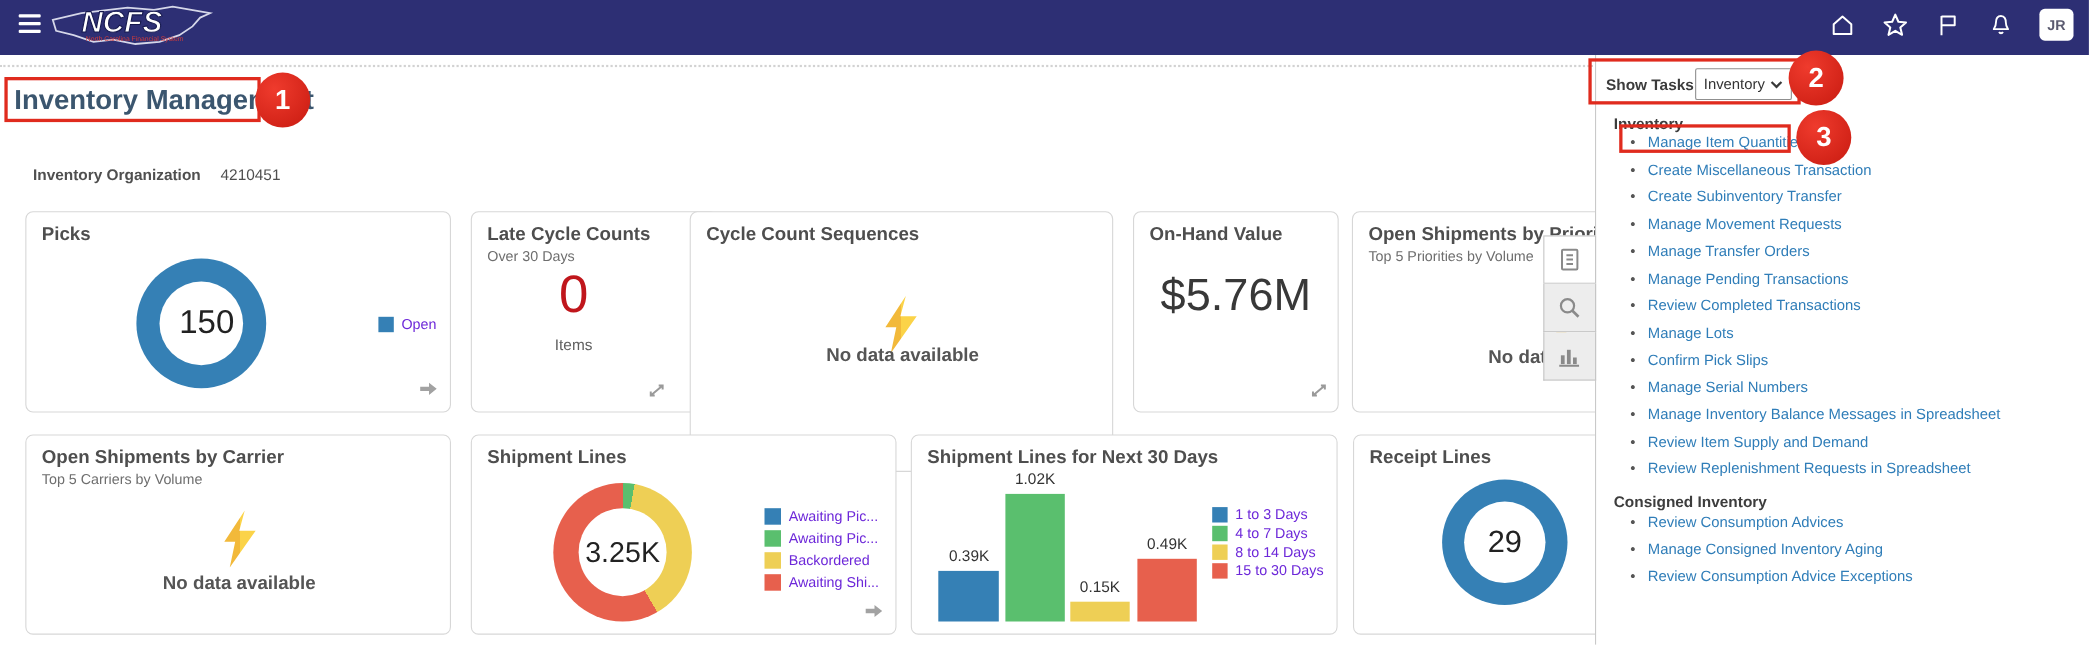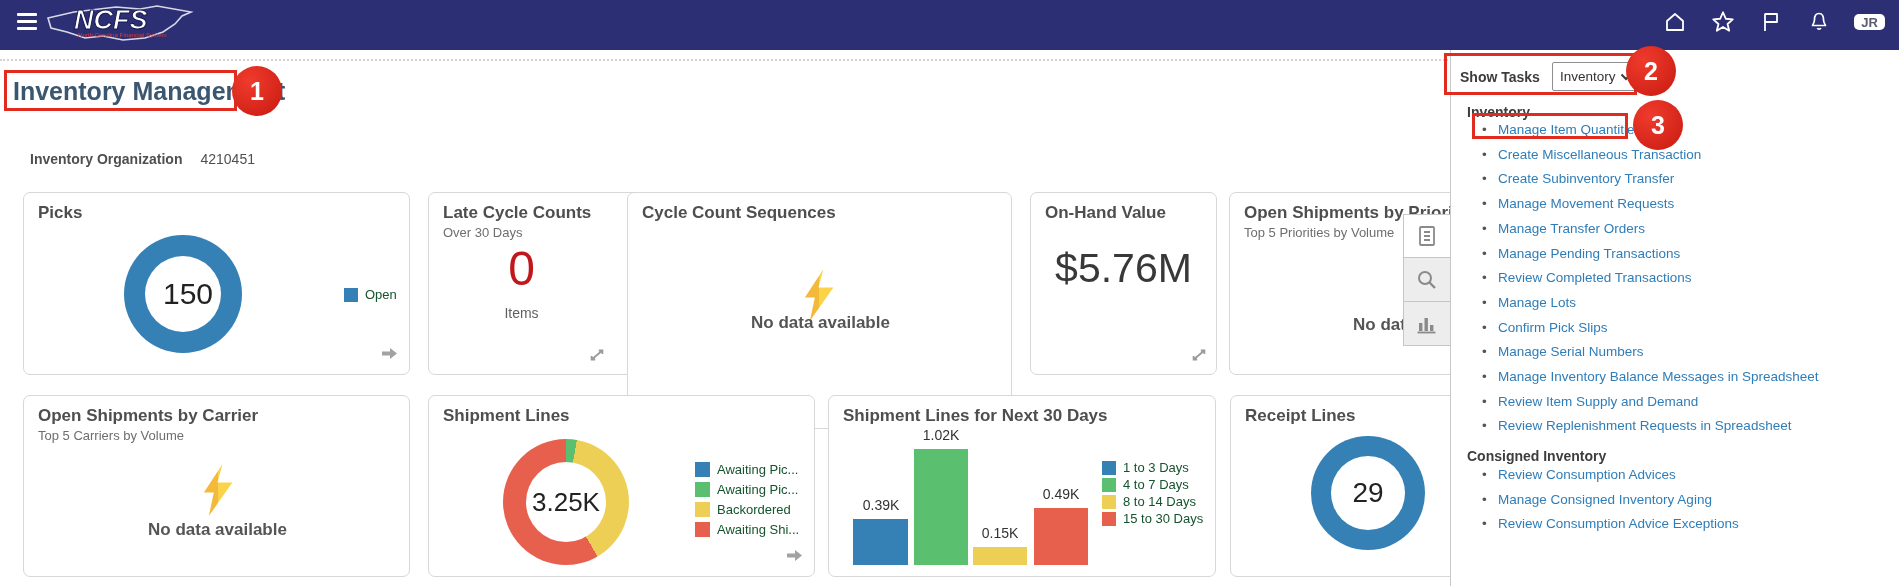--- a/index.html
+++ b/index.html
@@ -5,45 +5,45 @@
   * { margin:0; padding:0; box-sizing:border-box; }
   html,body { width:1899px; height:586px; background:#fff; overflow:hidden;
     font-family:"Liberation Sans","DejaVu Sans",sans-serif; }
   .abs { position:absolute; }
   
   #topbar { position:absolute; left:0; top:0; width:1899px; height:50px; background:#2d2f74; z-index:15; }
   .burger { position:absolute; left:17px; top:13px; width:20px; height:20px; cursor:pointer; }
   .burger span { display:block; height:3px; background:#fff; border-radius:1px; margin-bottom:4px; }
   .hdr-icons { position:absolute; right:14px; top:8px; display:flex; align-items:center; gap:22px; }
   .hdr-ic { width:26px; height:28px; display:flex; align-items:center; justify-content:center; cursor:pointer; }
-  .avatar { width:31px; height:16px; background:#fff; border-radius:5px; display:flex; align-items:center;
+  .avatar { width:31px; height:29px; background:#fff; border-radius:5px; display:flex; align-items:center;
     justify-content:center; font-size:13px; color:#5b5b70; font-weight:bold; cursor:pointer; }
   
   .dotline { position:absolute; left:0; top:59px; width:1448px; border-top:2px dotted #d2d2d2; z-index:1; }
   #page-title { position:absolute; left:13px; top:77px; font-size:25px; color:#3b566f; z-index:2; }
   .org-row { position:absolute; left:30px; top:151px; font-size:14px; color:#4f4f4f; z-index:2; }
   .org-row b { margin-right:18px; }
   
   .card { position:absolute; background:#fff; border:1px solid #d7d7d7; border-radius:7px; z-index:2; overflow:hidden; }
   .card-title { position:absolute; left:14px; top:10px; font-size:17px; font-weight:bold; color:#4e4e4e; white-space:nowrap; }
   .card-sub { position:absolute; left:14px; top:32px; font-size:13px; color:#6e6e6e; white-space:nowrap; }
   .donut { position:absolute; border-radius:50%; display:flex; align-items:center; justify-content:center; }
   .donut .hole { position:absolute; background:#fff; border-radius:50%; }
   .donut-num { position:relative; z-index:1; color:#222; }
-  .legend-item { position:absolute; display:flex; align-items:center; gap:7px; font-size:13px; color:#14532d; white-space:nowrap; }
+  .legend-item { position:absolute; display:flex; align-items:center; gap:7px; font-size:13px; color:#6d28d9; white-space:nowrap; }
   .sq { display:inline-block; width:14px; height:14px; flex:none; }
   .nodata { position:absolute; font-size:17px; font-weight:bold; color:#555; white-space:nowrap; }
   .bigval { position:absolute; color:#383838; }
   .bar { position:absolute; }
   .bar-label { position:absolute; width:70px; text-align:center; font-size:14px; color:#333; }
   .corner-ic { position:absolute; }
   
   #panel { position:absolute; left:1450px; top:50px; width:449px; height:536px; background:#fff;
     border-left:1px solid #c9c9c9; z-index:10; }
-  .show-tasks { position:absolute; left:9px; top:12px; display:flex; align-items:center; gap:12px; }
+  .show-tasks { position:absolute; left:9px; top:12px; display:flex; align-items:center; gap:1px; }
   .show-tasks label { font-size:14px; font-weight:bold; color:#3c3c3c; }
   .fake-select { width:88px; height:29px; border:1px solid #8f8f8f; border-radius:2px; background:#fff;
     display:flex; align-items:center; justify-content:space-between; padding:0 7px; font-size:13.5px; color:#333; cursor:pointer; }
   .sect-title { position:absolute; left:16px; font-size:14px; font-weight:bold; color:#3d3d3d; }
   .task-list { position:absolute; left:31px; list-style:none; }
   .task-list li { position:relative; line-height:24.7px; padding-left:16px; font-size:13.5px; white-space:nowrap; }
   .task-list li::before { content:"\2022"; position:absolute; left:0; color:#555; }
   .task-list a { color:#2f7db8; text-decoration:none; cursor:pointer; }
   
   #side-toolbar { position:absolute; left:1403px; top:214px; width:48px; z-index:11; }

